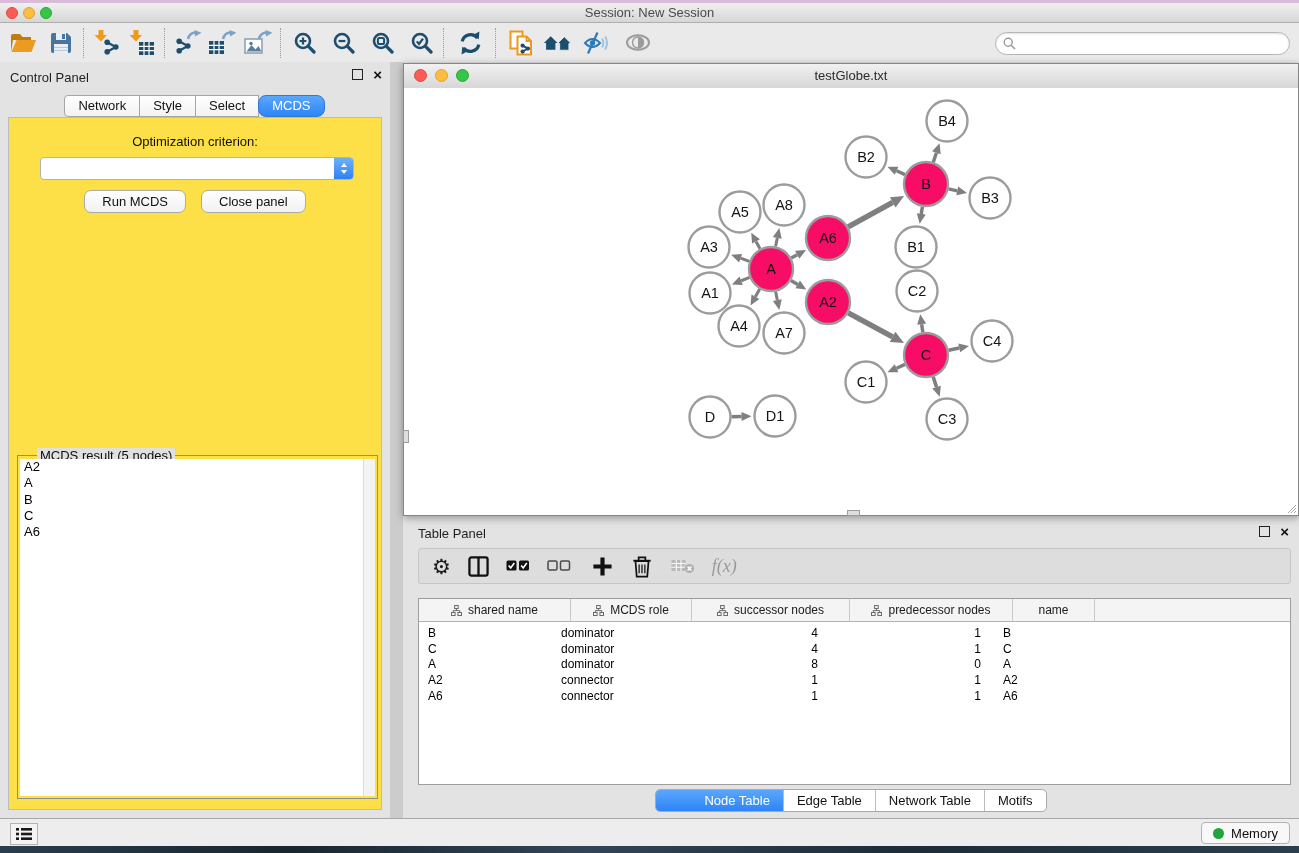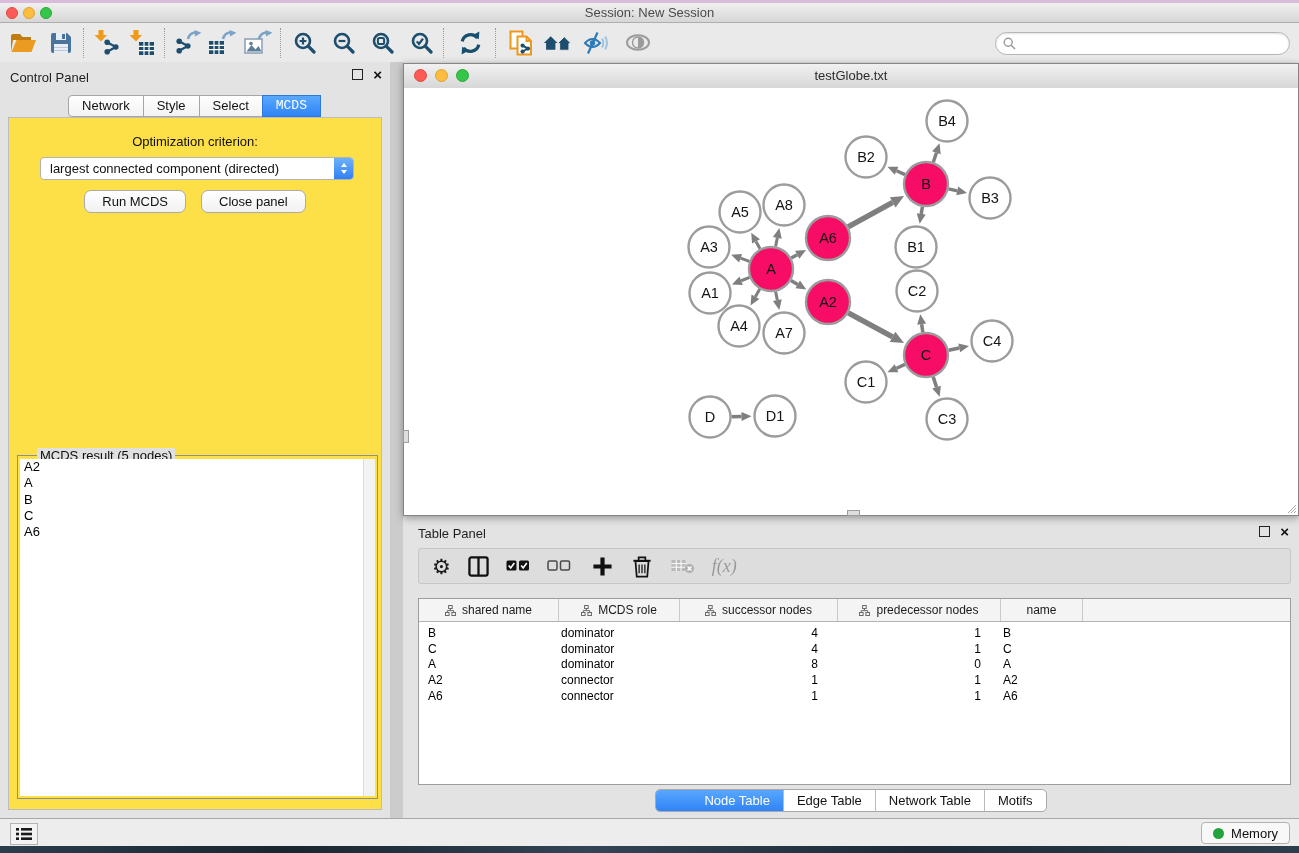--- a/index.html
+++ b/index.html
@@ -32,21 +32,21 @@
   
   .cp-header{position:absolute;top:8px;left:10px;font-size:13px;color:#1f1f1f;}
   .win-btns{position:absolute;top:7px;right:8px;display:flex;gap:10px;align-items:center;}
   .float-box{width:9px;height:9px;border:1.5px solid #222;display:inline-block;}
   .close-x{font-size:15px;font-weight:900;color:#111;line-height:11px;}
   .cp-tabs{position:absolute;top:33px;left:0;right:0;display:flex;justify-content:center;}
   .cp-tab{height:20px;line-height:20px;padding:0 13px;font-size:13px;color:#111;background:linear-gradient(#ffffff,#f2f2f2);
           border:1px solid #a6a6a6;margin-left:-1px;}
   .cp-tab:first-child{border-radius:4px 0 0 4px;}
   .cp-tab:last-child{border-radius:0 4px 4px 0;}
-  .cp-tab.active{background:linear-gradient(#5aa8fd,#2f84f7);color:#fff;border-color:#2f78d8;border-radius:0;font-family:Liberation Mono, monospace;}
+  .cp-tab.active{background:linear-gradient(#5aa8fd,#2f84f7);color:#fff;border-color:#2f78d8;border-radius:8px;}
   .cp-content{position:absolute;top:55px;left:8px;right:8px;bottom:8px;background:#fde047;border:1px solid #bcbcbc;}
   .opt-label{position:absolute;top:16px;left:0;right:0;text-align:center;font-size:13px;color:#0f0f0f;}
   .mcds-select{position:absolute;top:39px;left:31px;width:314px;height:23px;background:#fff;border:1px solid #b3b3b3;
           border-radius:4px;box-sizing:border-box;}
   .mcds-select .val{position:absolute;left:9px;top:0;line-height:21px;font-size:13px;color:#101010;}
   .stepper{position:absolute;right:0;top:0;bottom:0;width:19px;border-radius:0 3px 3px 0;
           background:linear-gradient(#6fb1f8,#2f80f5);display:flex;flex-direction:column;justify-content:center;align-items:center;}
   .chev-up{width:0;height:0;border-left:3.5px solid transparent;border-right:3.5px solid transparent;border-bottom:4.5px solid #fff;margin-bottom:2.5px;}
   .chev-down{width:0;height:0;border-left:3.5px solid transparent;border-right:3.5px solid transparent;border-top:4.5px solid #fff;}
   .cp-buttons{position:absolute;top:72px;left:0;right:0;display:flex;justify-content:center;gap:15px;}
@@ -279,21 +279,20 @@
     </div>
     <div class="cp-tabs">
         <div class="cp-tab">Network</div>
         <div class="cp-tab">Style</div>
         <div class="cp-tab">Select</div>
         <div class="cp-tab active">MCDS</div>
       </div>
     <div class="cp-content">
       <div class="opt-label">Optimization criterion:</div>
       <div class="mcds-select">
-        <span class="val">largest connected component (directed)</span>
         <span class="stepper">
           <span class="chev-up"></span>
             <span class="chev-down"></span>
         </span>
       </div>
       <div class="cp-buttons">
         <span class="btn">Run MCDS</span>
         <span class="btn">Close panel</span>
       </div>
       <div class="result-box">
@@ -459,21 +458,21 @@
           <rect x="0.5" y="2" width="14" height="11" fill="#b9b9b9"></rect>
           <path d="M0.5 5.6 h14 M0.5 9.2 h14 M5.3 2 v11 M10 2 v11" stroke="#fff" stroke-width="1"></path>
           <circle cx="18.5" cy="10.5" r="4.6" fill="#b0b0b0"></circle>
           <path d="M16.6 8.6 l3.8 3.8 M20.4 8.6 l-3.8 3.8" stroke="#fff" stroke-width="1.4"></path>
         </svg>
       </span>
       <span class="tp-tool fx-label">f(x)</span>
     </div>
     <div class="table-wrap">
       <div class="thead">
-          <div class="th" style="width: 140px;">
+          <div class="th" style="width: 152px;">
             <span class="tree-ico">
               <svg width="11" height="11" viewBox="0 0 11 11">
                 <g fill="none" stroke="#6b6b6b">
                   <rect x="3.6" y="0.5" width="3.6" height="3"></rect>
                   <rect x="0.5" y="7.5" width="3.6" height="3"></rect>
                   <rect x="6.9" y="7.5" width="3.6" height="3"></rect>
                   <path d="M5.4 3.5 V5.6 M2.3 7.5 V5.6 H8.7 V7.5"></path>
                 </g>
               </svg>
             </span>

